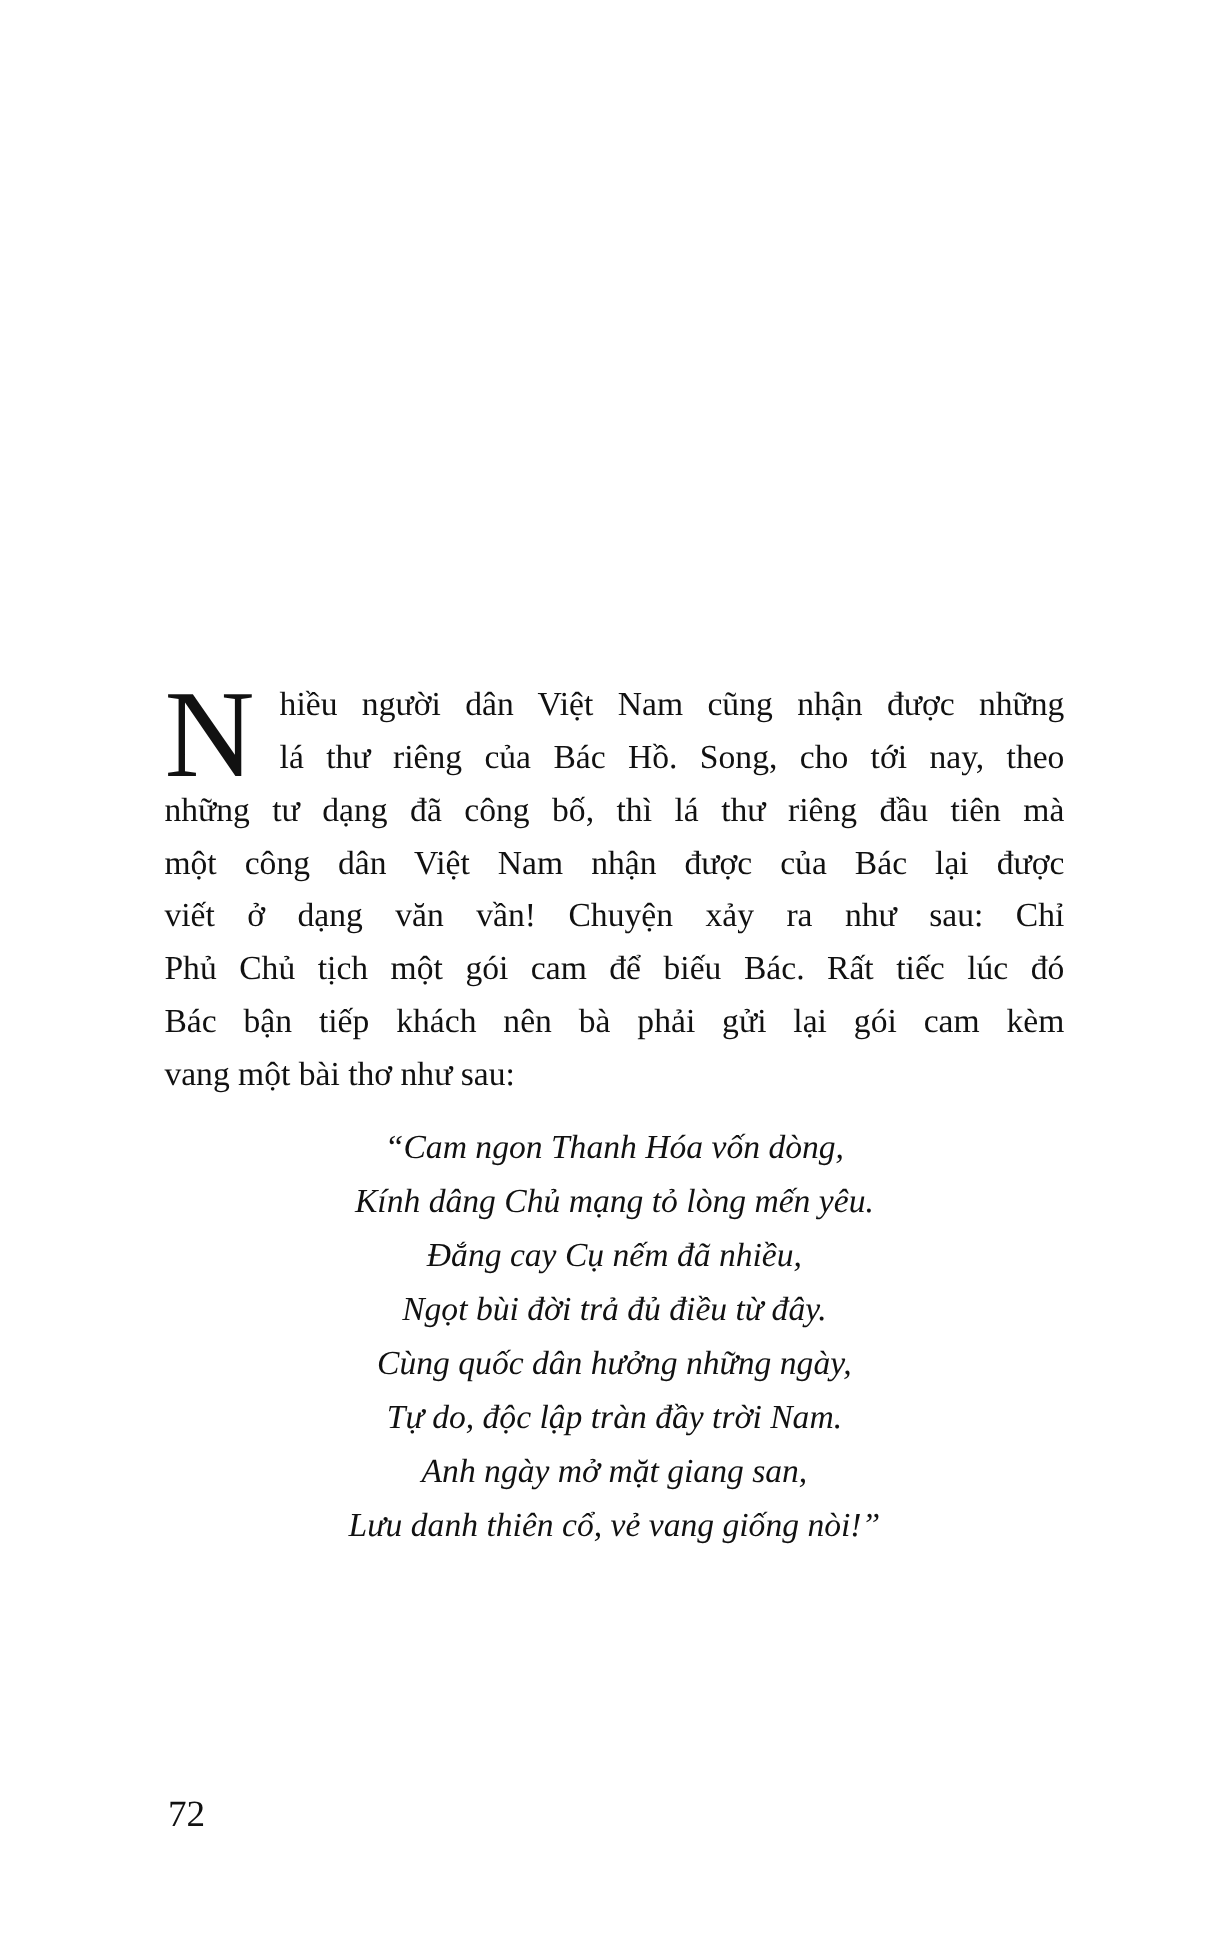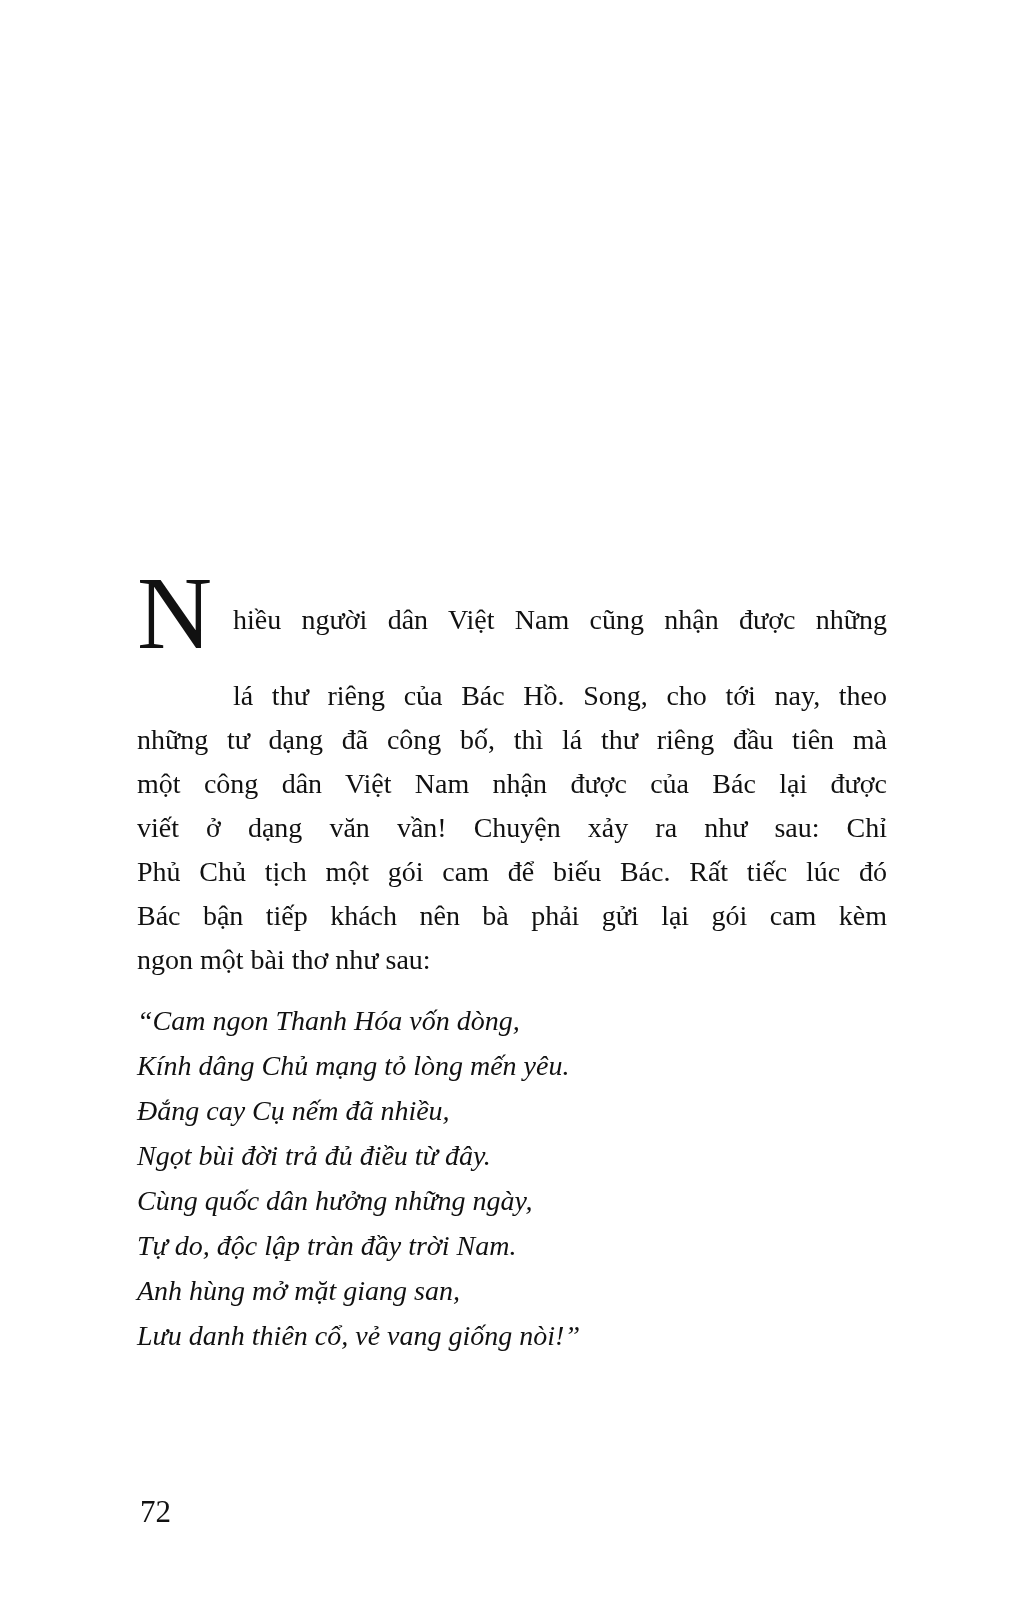--- a/index.html
+++ b/index.html
@@ -30,31 +30,30 @@
     top: 6px;
     font-size: 104px;
     line-height: 82px;
   }
   .para-line {
     text-align: justify;
     text-align-last: justify;
   }
   .para-line.indent {
     margin-left: 96px;
-    margin-top: 32px;
   }
   .para-line.last {
     text-align-last: left;
   }
   .poem {
     margin-top: 16px;
     font-style: italic;
     font-size: 28px;
     line-height: 45px;
-    text-align: left;
+    text-align: center;
   }
   .page-number {
     position: absolute;
     left: 140px;
     top: 1494px;
     font-size: 31px;
     line-height: 36px;
   }
 </style>
 </head>
@@ -67,31 +66,31 @@
     <span class="drop-cap">N</span>
 
     <div>
       <div class="para-line indent">hiều người dân Việt Nam cũng nhận được những</div>
       <div class="para-line indent">lá thư riêng của Bác Hồ. Song, cho tới nay, theo</div>
       <div class="para-line">những tư dạng đã công bố, thì lá thư riêng đầu tiên mà</div>
       <div class="para-line">một công dân Việt Nam nhận được của Bác lại được</div>
       <div class="para-line">viết ở dạng văn vần! Chuyện xảy ra như sau: Chỉ</div>
       <div class="para-line">Phủ Chủ tịch một gói cam để biếu Bác. Rất tiếc lúc đó</div>
       <div class="para-line">Bác bận tiếp khách nên bà phải gửi lại gói cam kèm</div>
-      <div class="para-line last">ngon một bài thơ như sau:</div>
+      <div class="para-line last">vang một bài thơ như sau:</div>
     </div>
 
     <div class="poem">
       <div>“Cam ngon Thanh Hóa vốn dòng,</div>
       <div>Kính dâng Chủ mạng tỏ lòng mến yêu.</div>
       <div>Đắng cay Cụ nếm đã nhiều,</div>
       <div>Ngọt bùi đời trả đủ điều từ đây.</div>
       <div>Cùng quốc dân hưởng những ngày,</div>
       <div>Tự do, độc lập tràn đầy trời Nam.</div>
-      <div>Anh hùng mở mặt giang san,</div>
+      <div>Anh ngày mở mặt giang san,</div>
       <div>Lưu danh thiên cổ, vẻ vang giống nòi!”</div>
     </div>
 
   </div>
 
   <div class="page-number">72</div>
 
 </div>
 
 </body></html>

